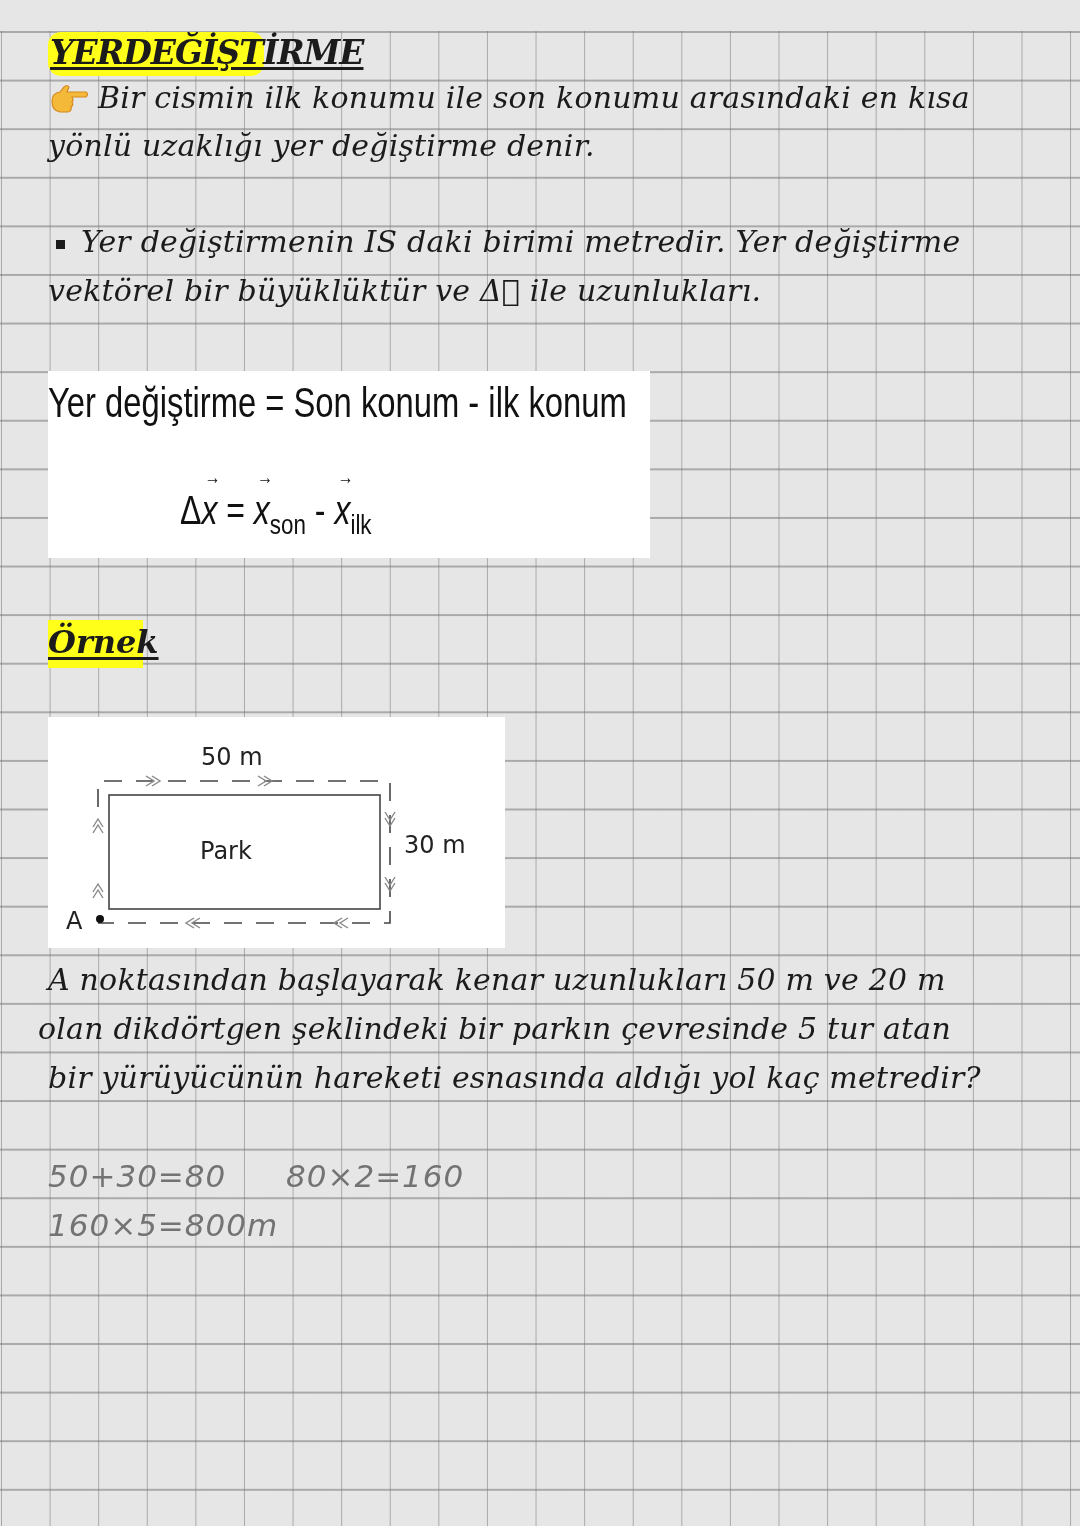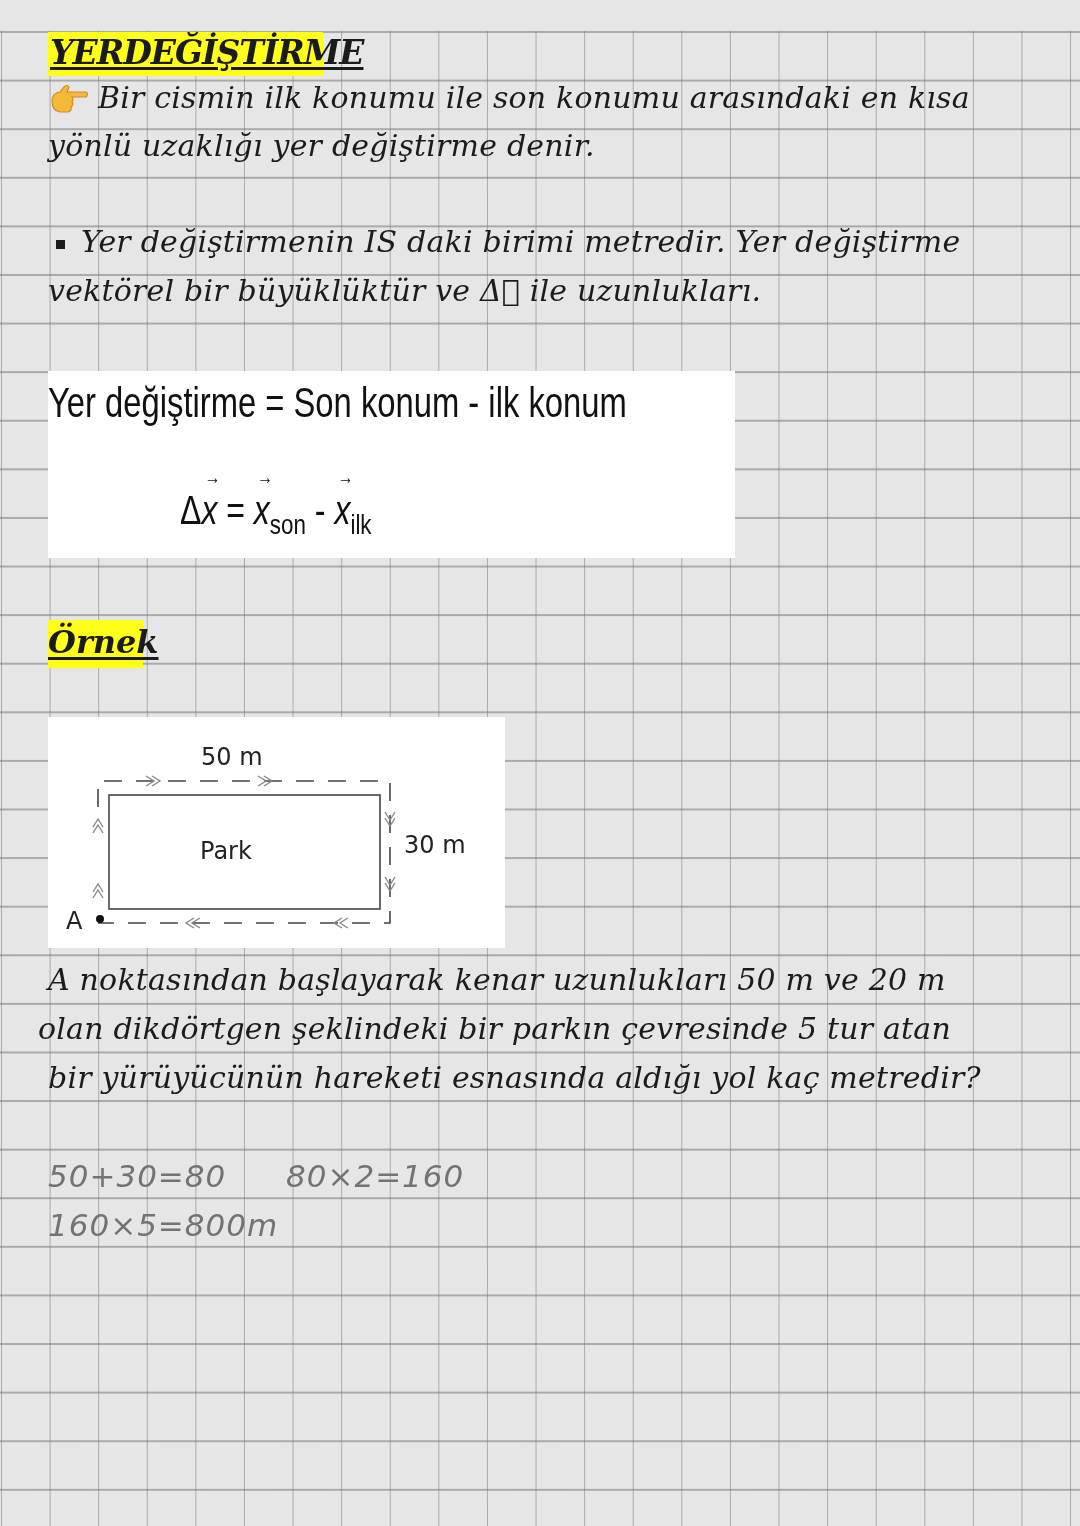--- a/index.html
+++ b/index.html
@@ -9,29 +9,29 @@
     background-image:
       linear-gradient(to right, rgba(120,120,120,0.55) 1px, transparent 1px),
       linear-gradient(to bottom, rgba(120,120,120,0.55) 1.5px, transparent 1.5px);
     background-size: 48.6px 48.6px;
     background-position: 1px 31px;
     font-family: "DejaVu Sans", sans-serif;
   }
   .top-band { position:absolute; left:0; top:0; width:1080px; height:31px; background:#e6e6e6; }
   .hand { font-family: "DejaVu Serif", serif; font-style: italic; color:#1b1b1b; }
   .title {
-    position:absolute; left:48px; top:32px; height:44px; width:275px;
+    position:absolute; left:48px; top:32px; height:44px; width:216px;
     background:#ffff1a; font-size:33px; line-height:42px; font-weight:bold;
     text-decoration: underline; text-decoration-thickness: 3px; text-underline-offset: 3px;
-    letter-spacing:-1px; padding-left:2px; box-sizing:border-box;
+    letter-spacing:-1px; padding-left:2px; box-sizing:border-box;border-radius:13px;
   }
   .line { position:absolute; font-size:30px; white-space:nowrap; letter-spacing:0.2px; }
   .pointer { display:inline-block; width:42px; height:38px; vertical-align:middle; margin-right:8px; }
   .bullet { display:inline-block; width:9px; height:9px; background:#1b1b1b; vertical-align:middle; margin-right:16px; margin-left:8px; }
-  .formula-box { position:absolute; left:48px; top:371px; width:687px; height:187px; background:#fff; }
+  .formula-box { position:absolute; left:48px; top:371px; width:602px; height:187px; background:#fff; }
   .formula-text {
     position:absolute; left:0; top:8px; font-family:"Liberation Sans", sans-serif;
     font-size:42px; color:#111; transform:scaleX(0.78); transform-origin:left top; white-space:nowrap;
   }
   .formula-vec { position:absolute; left:180px; top:488px; font-family:"Liberation Sans", sans-serif; font-size:40px; color:#111; white-space:nowrap; transform:scaleX(0.8); transform-origin:left top; }
   .vec { position:relative; display:inline-block; font-style:italic; }
   .vec::before { content:"→"; position:absolute; top:-22px; left:4px; font-size:20px; font-style:normal; }
   .sub { font-size:28px; vertical-align:-10px; }
   .ornek {
     position:absolute; left:48px; top:620px; width:95px; height:48px; background:#ffff1a;

